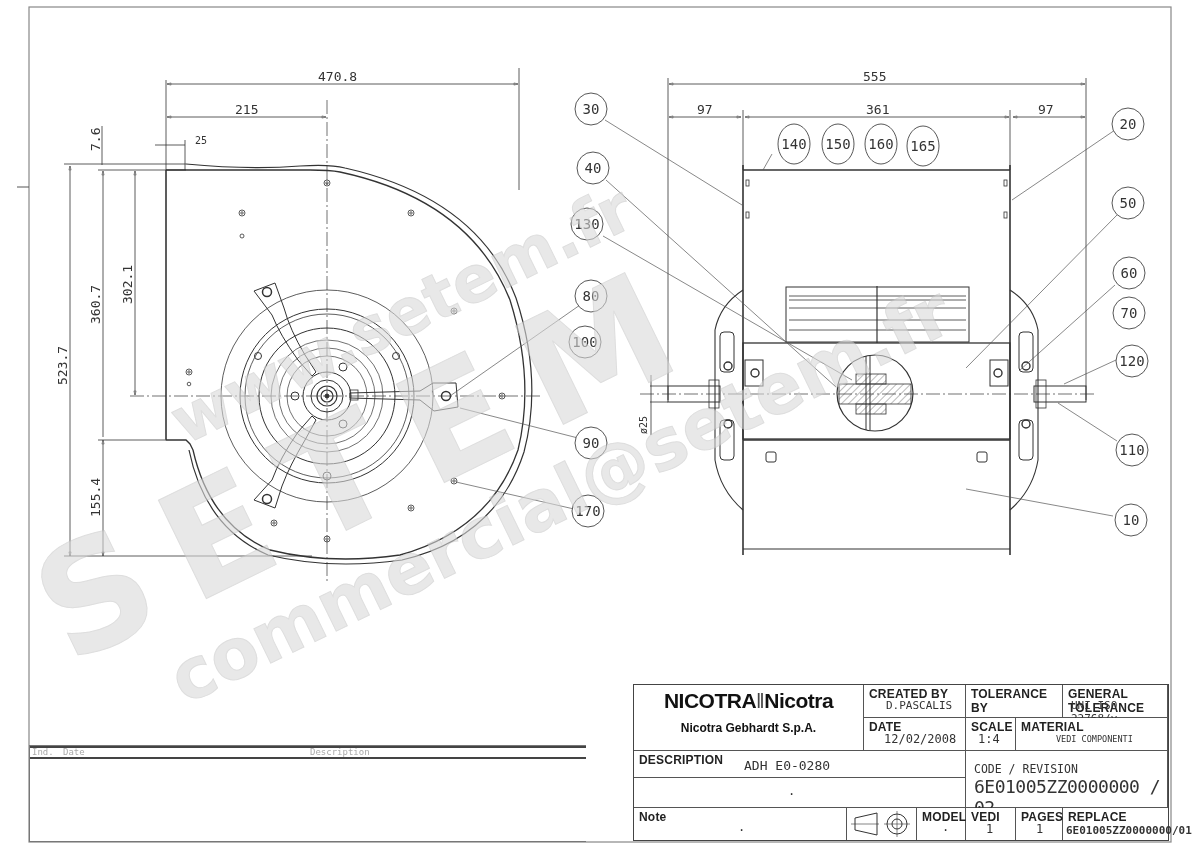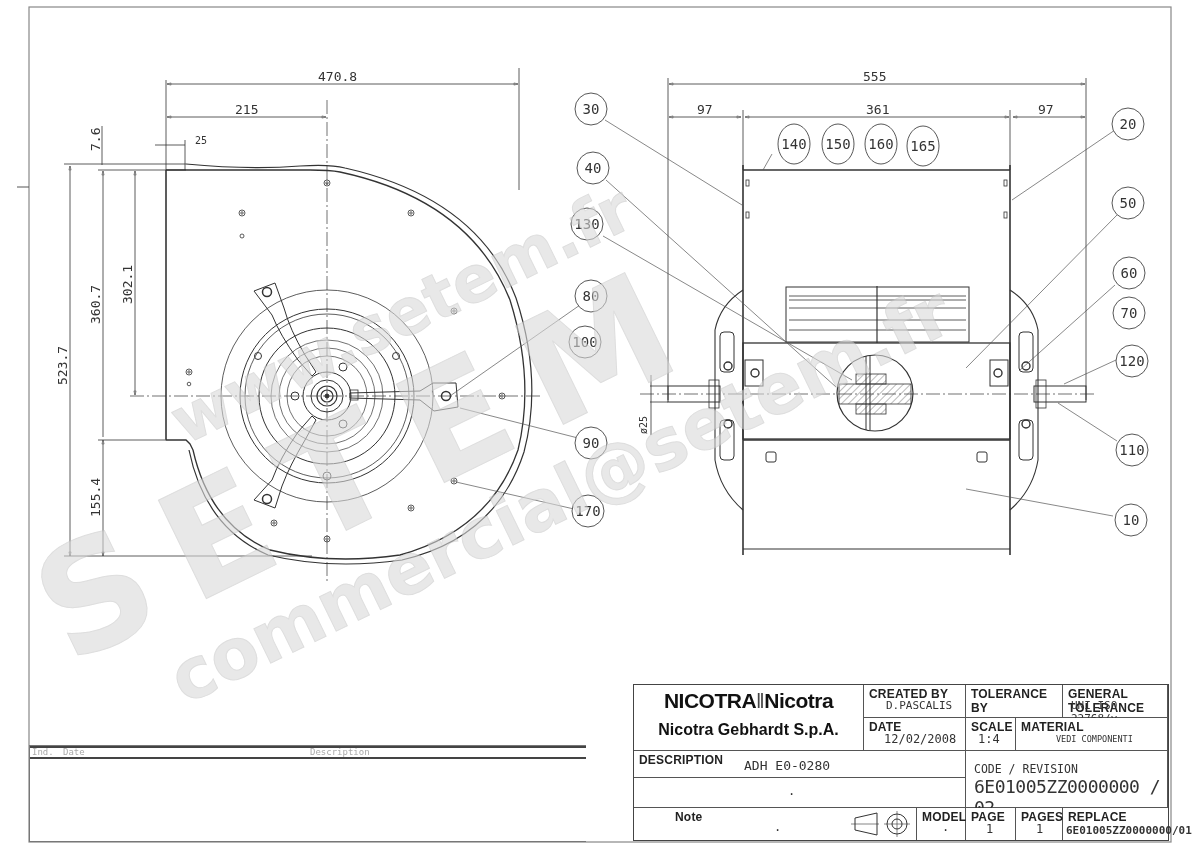--- a/index.html
+++ b/index.html
@@ -8,21 +8,21 @@
   svg text{font-family:"DejaVu Sans Mono","Liberation Mono",monospace;}
   .dim{font-size:13px;fill:#333;}
   .bal{font-size:14px;fill:#333;}
   .wm{font-family:"DejaVu Sans","Liberation Sans",sans-serif;font-weight:bold;fill:#d9d9d9;stroke:#c8c8c8;stroke-width:1;opacity:0.75;}
   
   #titleblock{position:absolute;left:633px;top:684px;width:536px;height:157px;border:1.5px solid #444;background:#fff;box-sizing:border-box;}
   .cell{position:absolute;box-sizing:border-box;border-right:1px solid #555;border-bottom:1px solid #555;background:#fff;}
   .lbl{position:absolute;left:5px;top:2px;font-size:12px;font-weight:bold;color:#222;letter-spacing:0.2px;font-family:Liberation Sans, sans-serif;}
   .val{position:absolute;font-size:12px;color:#333;font-family:"DejaVu Sans Mono","Liberation Mono",monospace;}
   .logo{position:absolute;left:0;top:4px;width:100%;text-align:center;font-family:"Liberation Sans","DejaVu Sans",sans-serif;font-weight:bold;font-size:21px;color:#111;letter-spacing:-0.5px;}
-  .company{position:absolute;left:0;top:36px;width:100%;text-align:center;font-family:"Liberation Sans","DejaVu Sans",sans-serif;font-weight:bold;font-size:16px;color:#111;}
+  .company{position:absolute;left:0;top:36px;width:100%;text-align:center;font-family:"Liberation Sans","DejaVu Sans",sans-serif;font-weight:bold;font-size:12px;color:#111;}
   #revtable{position:absolute;left:29px;top:745px;width:557px;height:97px;box-sizing:border-box;border:1px solid #777;border-right:none;}
   #revheader{position:absolute;left:0;top:0;width:100%;height:9px;border-top:2px solid #444;border-bottom:2px solid #444;box-sizing:content-box;}
   .revh{position:absolute;top:-1px;font-size:9px;color:#aaa;}
 </style>
 </head>
 <body>
 
 <div id="sheet">
 <svg width="1200" height="849" viewBox="0 0 1200 849" xmlns="http://www.w3.org/2000/svg">
   <defs>
@@ -314,40 +314,40 @@
     <span class="val" style="left:110px;top:7px;font-size:13px;">ADH E0-0280</span>
   </div>
   <div class="cell" style="left:0;top:93px;width:332px;height:30px;">
     <span class="val" style="left:154px;top:6px;">.</span>
   </div>
   <div class="cell" style="left:332px;top:66px;width:202px;height:57px;">
     <span class="val" style="left:8px;top:3px;font-size:11.5px;margin-top:8px;">CODE / REVISION</span>
     <span class="val" style="left:8px;top:25px;font-size:18px;letter-spacing:-0.5px;">6E01005ZZ0000000 / 02</span>
   </div>
 
-  <div class="cell" style="left:0;top:123px;width:213px;height:32px;border-bottom:none;margin-left:36px;">
+  <div class="cell" style="left:0;top:123px;width:213px;height:32px;border-bottom:none;">
     <span class="lbl">Note</span>
     <span class="val" style="left:104px;top:12px;">.</span>
   </div>
   <div class="cell" style="left:213px;top:123px;width:70px;height:32px;border-bottom:none;">
     <svg width="70" height="32">
       <path d="M8,10 L30,5 L30,27 L8,22 Z" fill="none" stroke="#333" stroke-width="1"></path>
       <line x1="4" y1="16" x2="32" y2="16" stroke="#333" stroke-width="0.6"></line>
       <circle cx="50" cy="16" r="10" fill="none" stroke="#333" stroke-width="1"></circle>
       <circle cx="50" cy="16" r="5" fill="none" stroke="#333" stroke-width="1"></circle>
       <line x1="37" y1="16" x2="63" y2="16" stroke="#333" stroke-width="0.6"></line>
       <line x1="50" y1="3" x2="50" y2="29" stroke="#333" stroke-width="0.6"></line>
     </svg>
   </div>
   <div class="cell" style="left:283px;top:123px;width:49px;height:32px;border-bottom:none;">
     <span class="lbl">MODEL</span>
     <span class="val" style="left:25px;top:12px;">.</span>
   </div>
   <div class="cell" style="left:332px;top:123px;width:50px;height:32px;border-bottom:none;">
-    <span class="lbl">PAGE</span>
+    <span class="lbl">VEDI</span>
     <span class="val" style="left:20px;top:14px;">1</span>
   </div>
   <div class="cell" style="left:382px;top:123px;width:47px;height:32px;border-bottom:none;">
     <span class="lbl">PAGES</span>
     <span class="val" style="left:20px;top:14px;">1</span>
   </div>
   <div class="cell" style="left:429px;top:123px;width:105px;height:32px;border-bottom:none;border-right:none;">
     <span class="lbl">REPLACE</span>
     <span class="val" style="left:3px;top:16px;font-size:11px;font-weight:bold;">6E01005ZZ0000000/01</span>
   </div>

